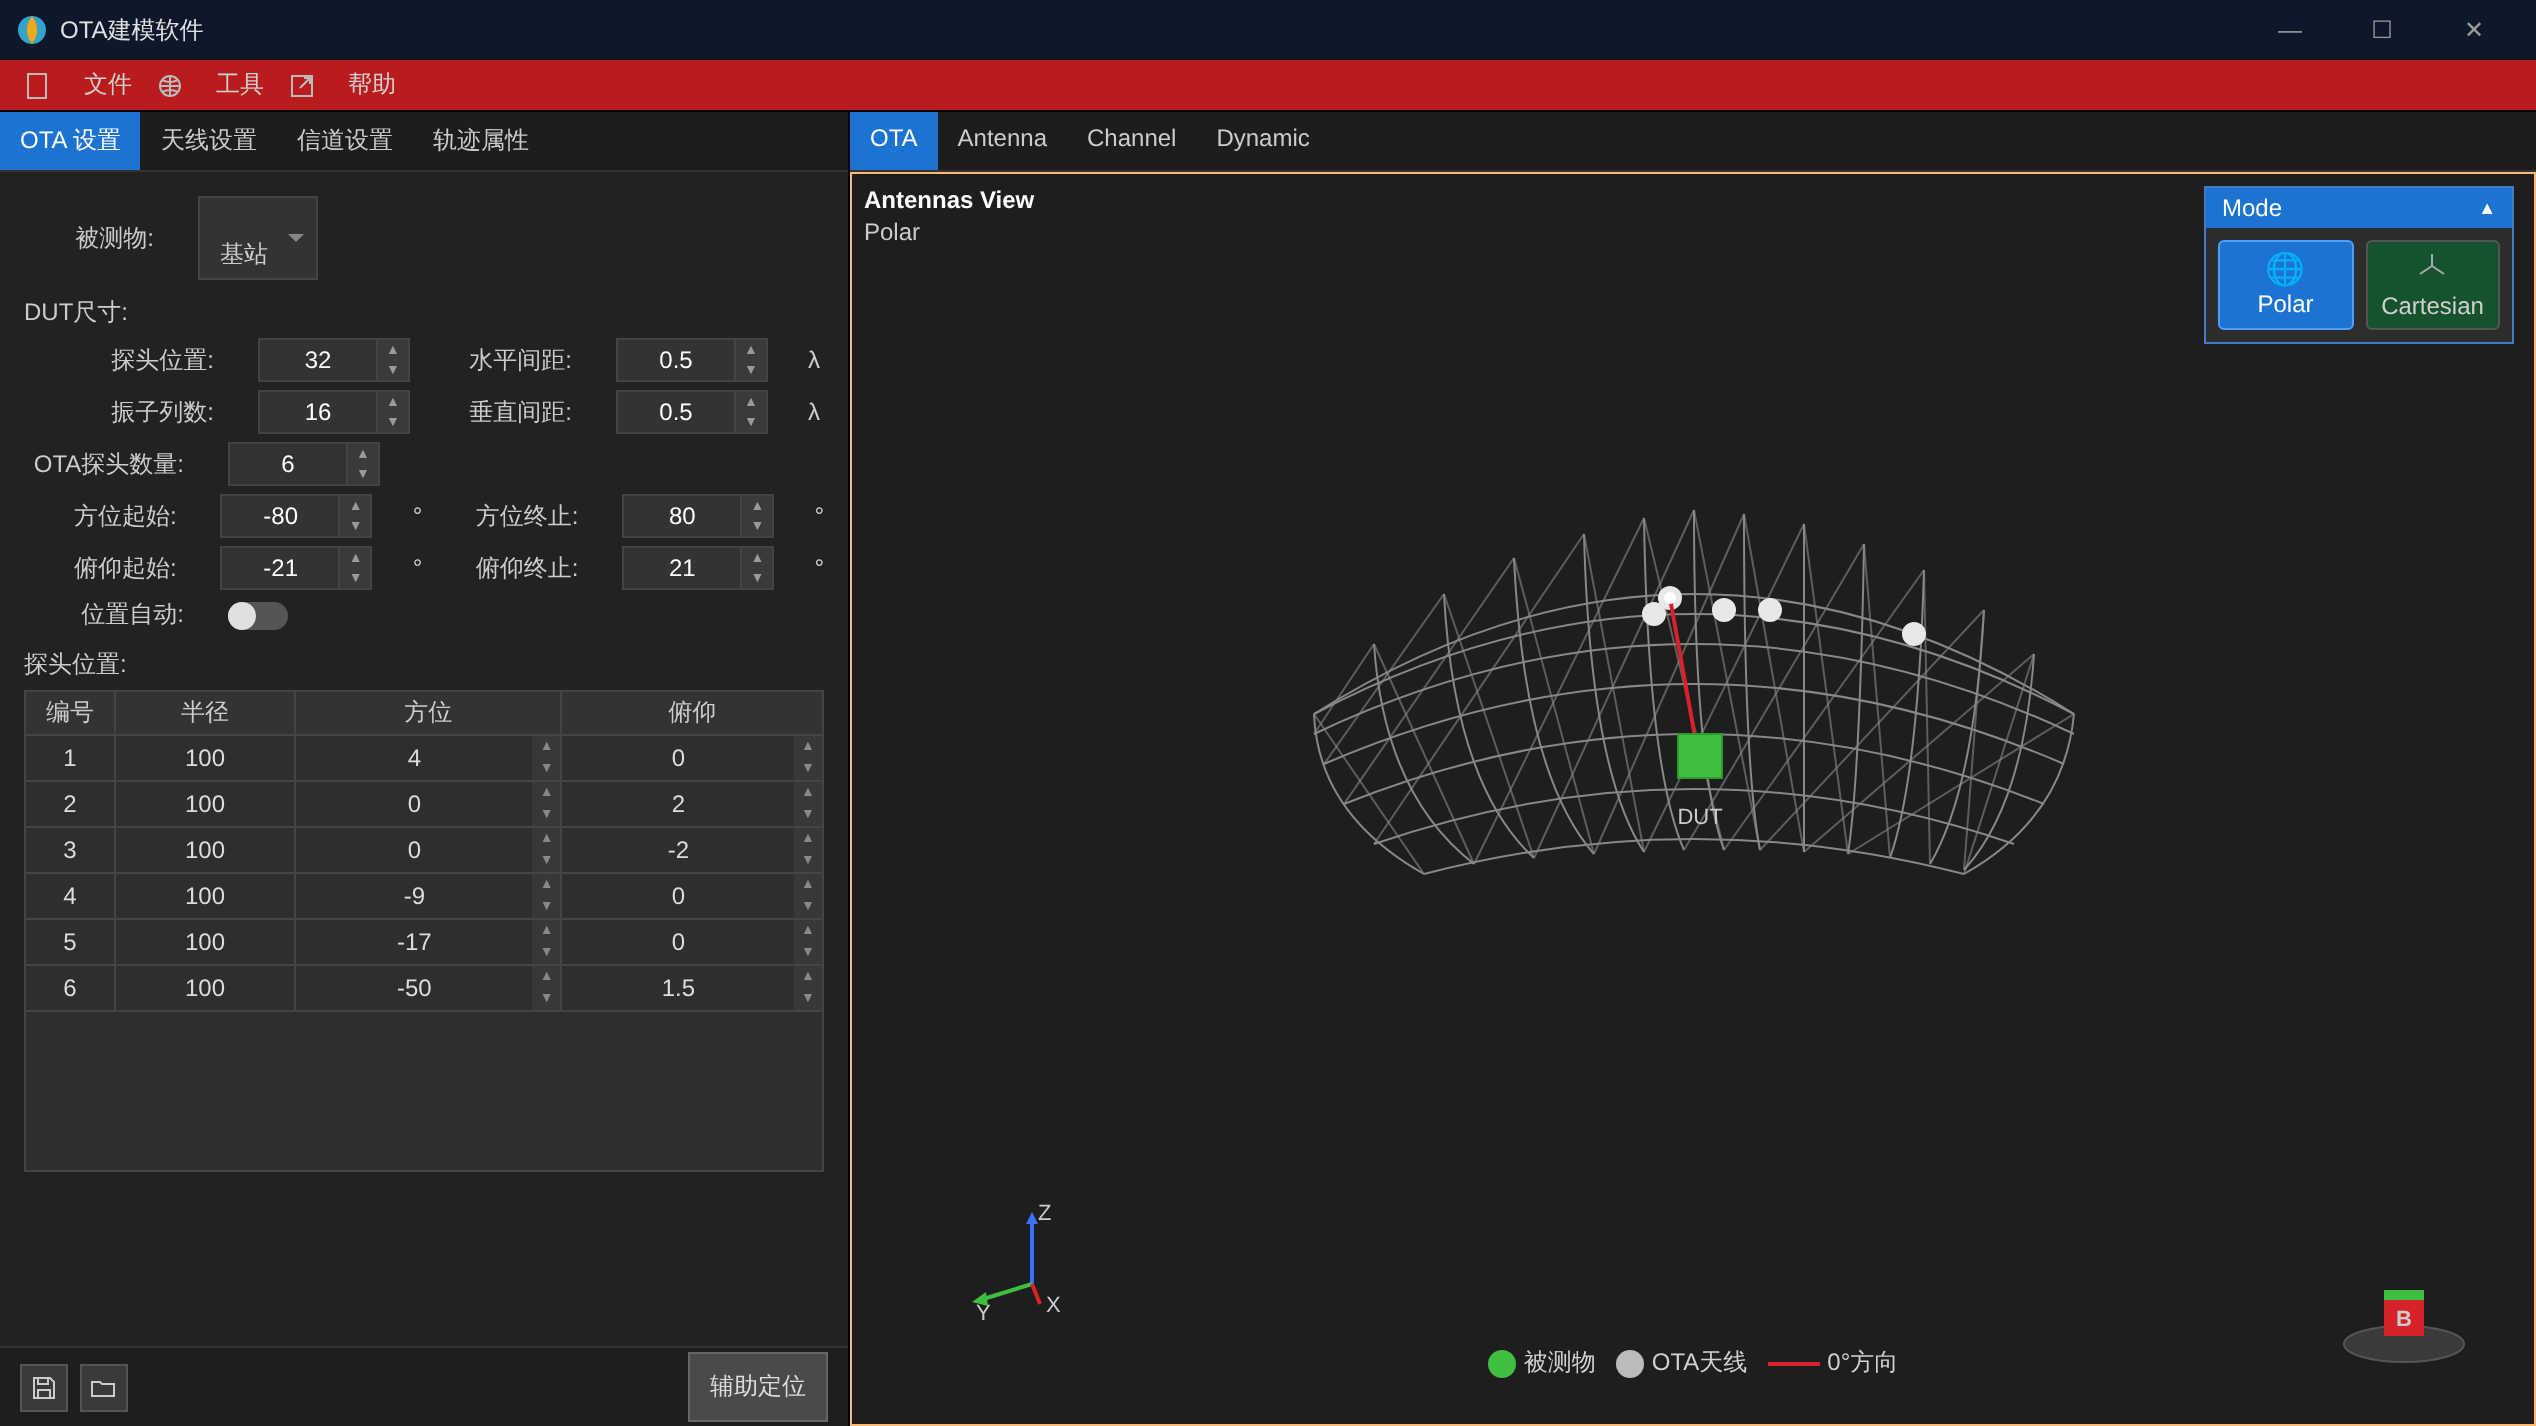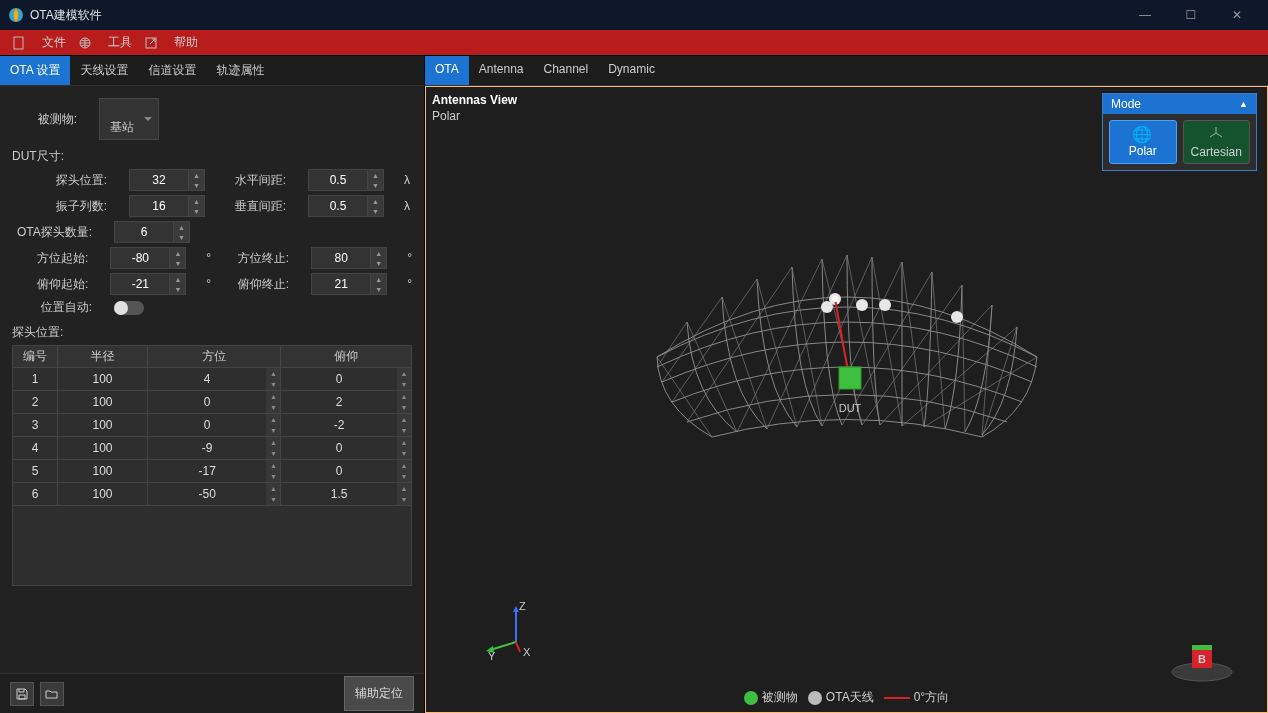--- a/index.html
+++ b/index.html
@@ -47,21 +47,21 @@
   .right .tabs .tab.active{background:#1c73d1;color:#fff;padding:6px 10px;}
   .view{flex:1;position:relative;background:#1e1e1e;border:1px solid #fdba74;}
   .view .view-label{position:absolute;top:6px;left:6px;color:#fff;font-weight:bold;}
   .view .view-sub{position:absolute;top:22px;left:6px;color:#ccc;}
   .mode-panel{position:absolute;top:6px;right:10px;width:155px;background:#2d2d2d;border:1px solid #3e7cc4;}
   .mode-panel .mh{background:#1c73d1;color:#fff;padding:3px 8px;display:flex;align-items:center;}
   .mode-panel .mb{padding:6px;display:flex;gap:6px;}
   .mode-panel .mb .mbtn{flex:1;background:#14532d;border:1px solid #555;border-radius:3px;padding:4px 0;text-align:center;cursor:pointer;}
   .mode-panel .mb .mbtn.active{background:#1c73d1;border-color:#4aa0ff;color:#fff;}
   .mode-panel .mb .mbtn .mi{display:block;font-size:16px;}
-  .legend{position:absolute;bottom:6px;left:0;right:0;display:flex;justify-content:center;align-items:center;gap:10px;}
+  .legend{position:absolute;bottom:22px;left:0;right:0;display:flex;justify-content:center;align-items:center;gap:10px;}
   .legend .sw{width:14px;height:14px;border-radius:50%;display:inline-block;margin-right:4px;vertical-align:middle;}
   .legend .line{width:26px;height:2px;background:#d8222a;display:inline-block;margin-right:4px;vertical-align:middle;}
   .axis{position:absolute;left:60px;bottom:50px;}
   .compass{position:absolute;right:30px;bottom:30px;width:70px;height:44px;}
   svg text{fill:#ccc;font-size:11px;}
 </style>
 </head>
 <body>
 
 <div class="titlebar">

